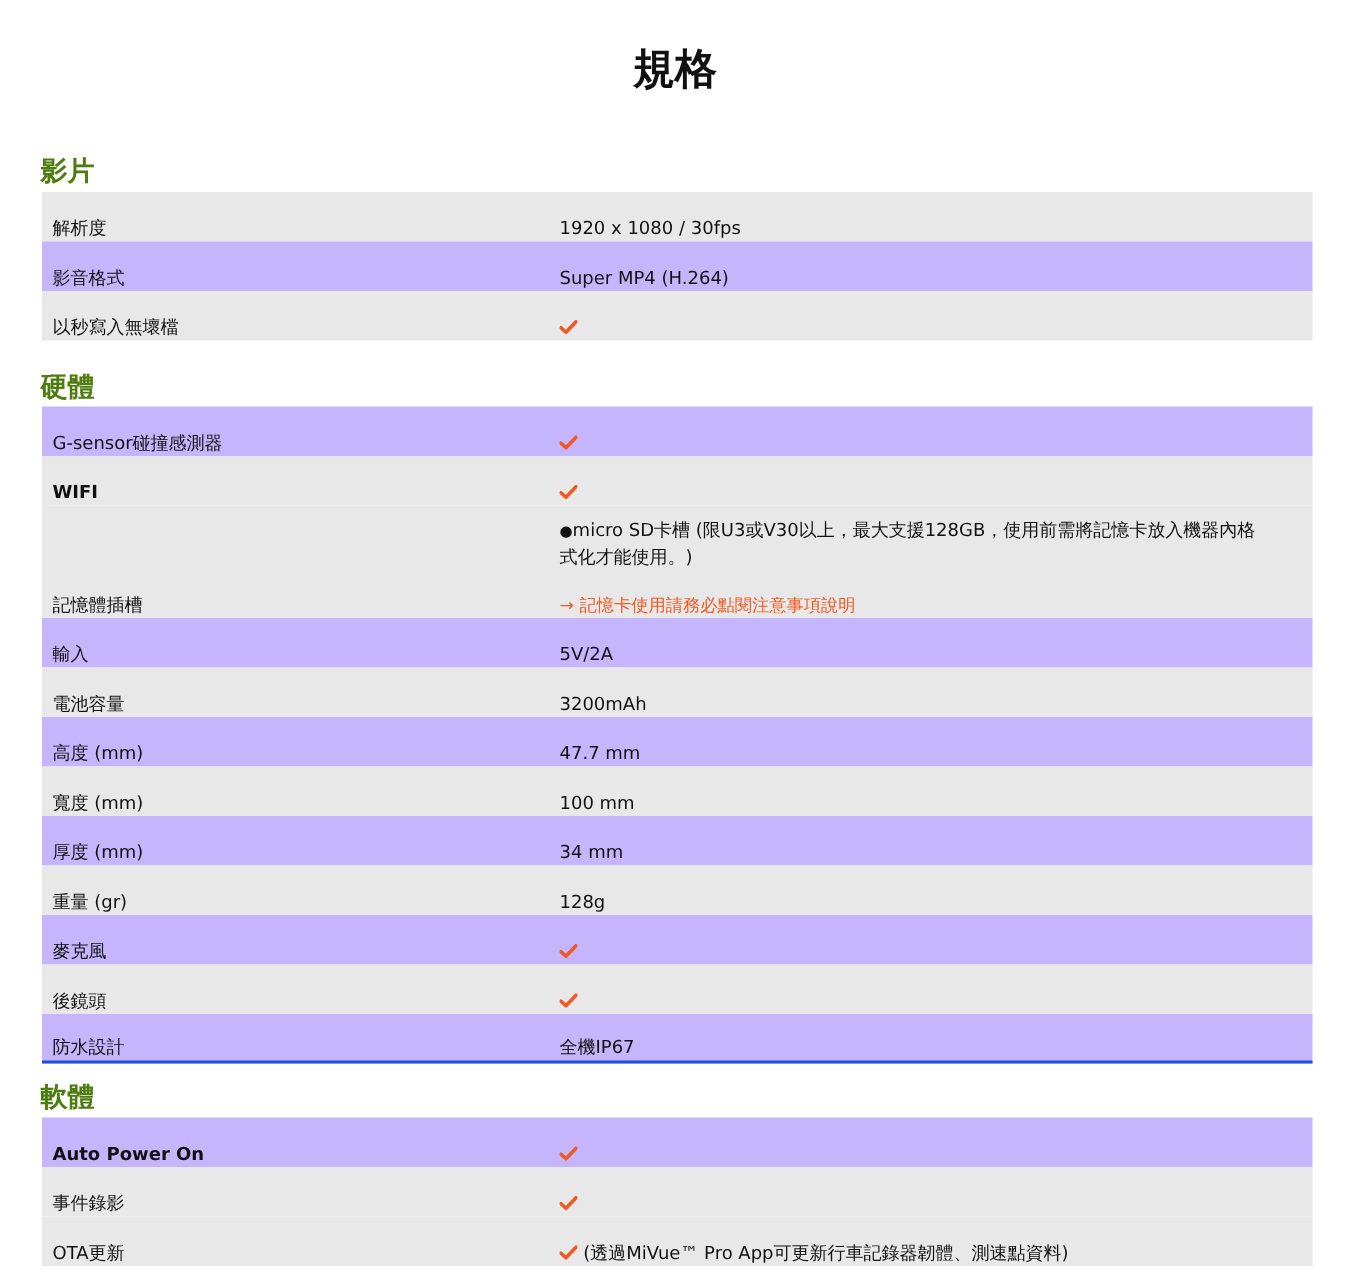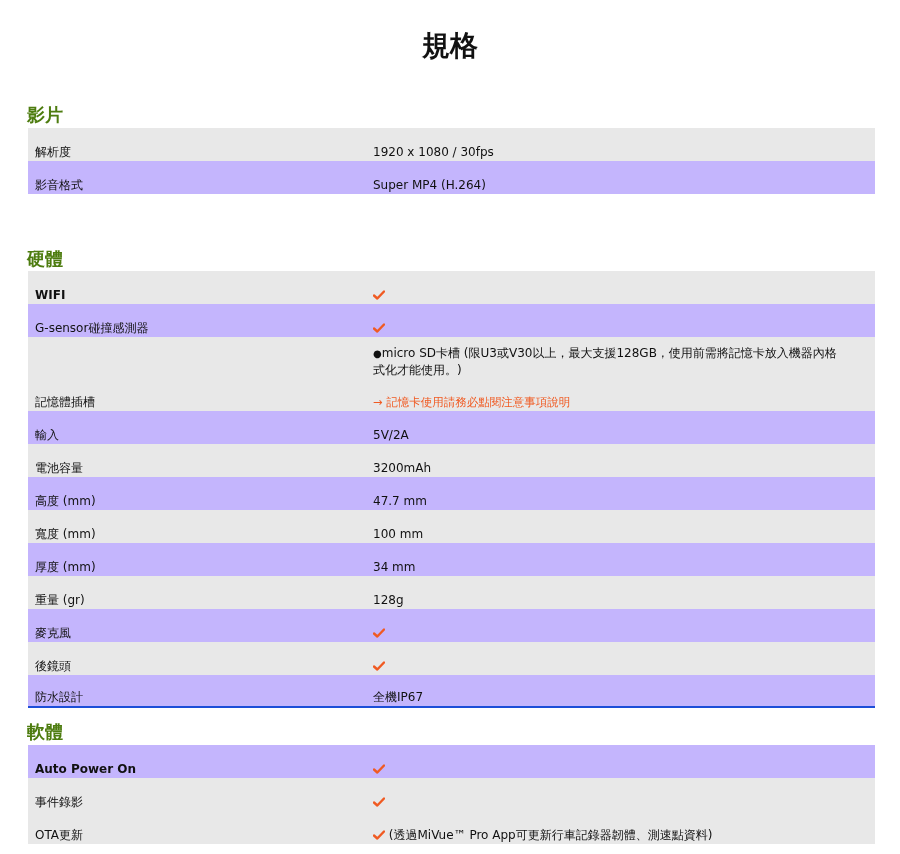--- a/index.html
+++ b/index.html
@@ -52,36 +52,44 @@
   <h2 class="section-title">影片</h2>
   <div class="spec-table" style="top:24px;">
     <div class="row gray">
       <div class="label">解析度</div>
       <div class="value">1920 x 1080 / 30fps</div>
     </div>
     <div class="row white">
       <div class="label">影音格式</div>
       <div class="value">Super MP4 (H.264)</div>
     </div>
+    <div class="row gray">
+      <div class="label">以秒寫入無壞檔</div>
+      <div class="value">
+        <span class="check"><svg width="12" height="10" viewBox="0 0 12 10">
+              <path d="M1 5.5 L4.3 8.5 L11 1.5" fill="none" stroke="#f05a22" stroke-width="2.4" stroke-linecap="round" stroke-linejoin="round"></path>
+            </svg></span>
+      </div>
+    </div>
   </div>
 </div>
 
 <div class="section" style="top:248px;">
   <h2 class="section-title">硬體</h2>
   <div class="spec-table" style="top:23px;">
-    <div class="row gray">
-      <div class="label" style="font-weight:bold;">WIFI</div>
+    <div class="row white">
+      <div class="label">G-sensor碰撞感測器</div>
       <div class="value">
         <span class="check"><svg width="12" height="10" viewBox="0 0 12 10">
               <path d="M1 5.5 L4.3 8.5 L11 1.5" fill="none" stroke="#f05a22" stroke-width="2.4" stroke-linecap="round" stroke-linejoin="round"></path>
             </svg></span>
       </div>
     </div>
-    <div class="row white">
-      <div class="label">G-sensor碰撞感測器</div>
+    <div class="row gray">
+      <div class="label" style="font-weight:bold;">WIFI</div>
       <div class="value">
         <span class="check"><svg width="12" height="10" viewBox="0 0 12 10">
               <path d="M1 5.5 L4.3 8.5 L11 1.5" fill="none" stroke="#f05a22" stroke-width="2.4" stroke-linecap="round" stroke-linejoin="round"></path>
             </svg></span>
       </div>
     </div>
     <div class="row gray memory">
       <div class="label">記憶體插槽</div>
       <div class="value">
         <span class="bullet">●</span><span>micro SD卡槽 (限U3或V30以上，最大支援128GB，使用前需將記憶卡放入機器內格式化才能使用。)</span>

